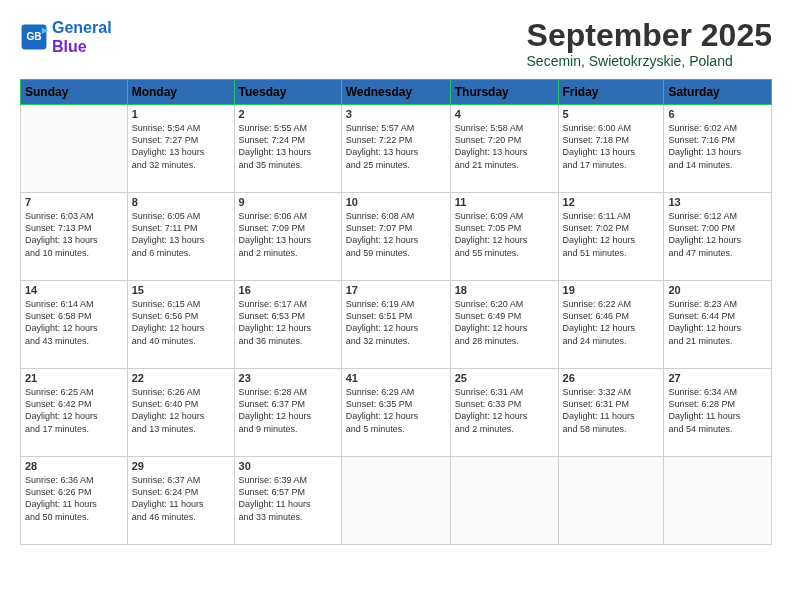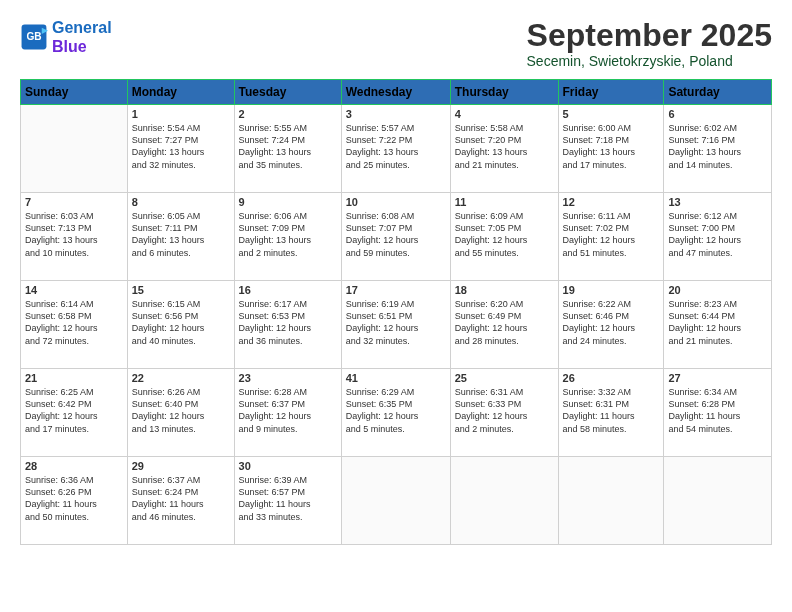--- a/index.html
+++ b/index.html
@@ -179,21 +179,21 @@
             <div class="day-info"><span>Sunrise: 6:11 AM</span><br><span>Sunset: 7:02 PM</span><br><span>Daylight: 12 hours</span><br><span>and 51 minutes.</span></div>
           </td>
           <td>
             <span class="day-num">13</span>
             <div class="day-info"><span>Sunrise: 6:12 AM</span><br><span>Sunset: 7:00 PM</span><br><span>Daylight: 12 hours</span><br><span>and 47 minutes.</span></div>
           </td>
         </tr>
         <tr>
           <td>
             <span class="day-num">14</span>
-            <div class="day-info"><span>Sunrise: 6:14 AM</span><br><span>Sunset: 6:58 PM</span><br><span>Daylight: 12 hours</span><br><span>and 72 minutes.</span></div>
+            <div class="day-info"><span>Sunrise: 6:14 AM</span><br><span>Sunset: 6:58 PM</span><br><span>Daylight: 12 hours</span><br><span>and 43 minutes.</span></div>
           </td>
           <td>
             <span class="day-num">15</span>
             <div class="day-info"><span>Sunrise: 6:15 AM</span><br><span>Sunset: 6:56 PM</span><br><span>Daylight: 12 hours</span><br><span>and 40 minutes.</span></div>
           </td>
           <td>
             <span class="day-num">16</span>
             <div class="day-info"><span>Sunrise: 6:17 AM</span><br><span>Sunset: 6:53 PM</span><br><span>Daylight: 12 hours</span><br><span>and 36 minutes.</span></div>
           </td>
           <td>

